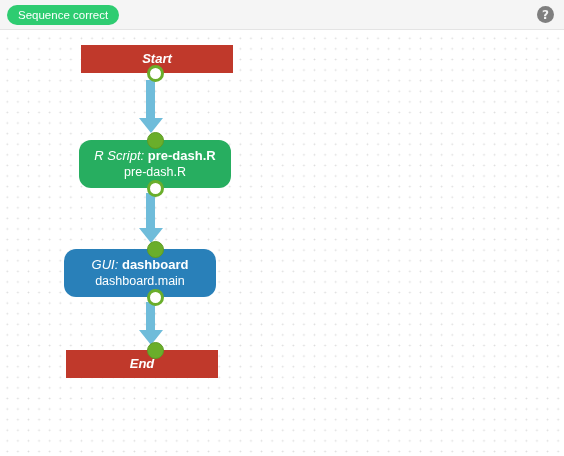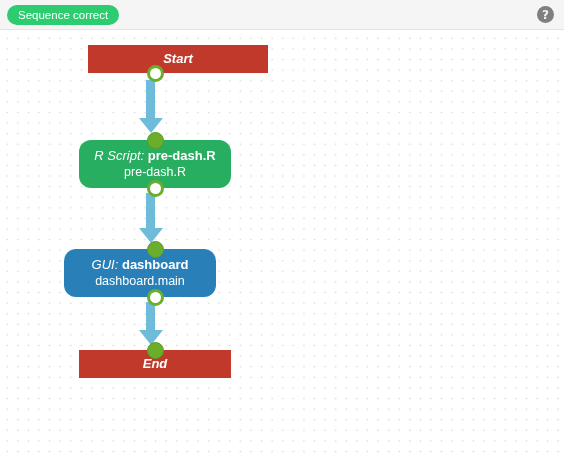--- a/index.html
+++ b/index.html
@@ -220,36 +220,36 @@
           <div class="conn-head" style="left: -7.5px; top: 38px;"></div>
         </div>
         <div class="connector" style="left: 146px; top: 163px; width: 9px; height: 50px;">
           <div class="conn-line" style="height: 36px;"></div>
           <div class="conn-head" style="left: -7.5px; top: 35px;"></div>
         </div>
         <div class="connector" style="left: 146px; top: 272px; width: 9px; height: 43px;">
           <div class="conn-line" style="height: 29px;"></div>
           <div class="conn-head" style="left: -7.5px; top: 28px;"></div>
         </div>
-        <div class="node red node-terminal" style="left: 88px; top: 15px; width: 180px; height: 28px;">
+        <div class="node red node-terminal" style="left: 81px; top: 15px; width: 152px; height: 28px;">
           <div class="node-title terminal">Start</div>
         </div>
         <div class="port hollow" style="left: 146.5px; top: 34.5px;"></div>
         <div class="node green node-task" style="left: 79px; top: 110px; width: 152px; height: 48px;">
           <div class="node-title"><span class="kind">R Script: </span><span class="name">pre-dash.R</span></div>
           <div class="node-sub">pre-dash.R</div>
         </div>
         <div class="port filled" style="left: 146.5px; top: 101.5px;"></div>
         <div class="port hollow" style="left: 146.5px; top: 149.5px;"></div>
         <div class="node blue node-task" style="left: 64px; top: 219px; width: 152px; height: 48px;">
           <div class="node-title"><span class="kind">GUI: </span><span class="name">dashboard</span></div>
           <div class="node-sub">dashboard.main</div>
         </div>
         <div class="port filled" style="left: 146.5px; top: 210.5px;"></div>
         <div class="port hollow" style="left: 146.5px; top: 258.5px;"></div>
-        <div class="node red node-terminal" style="left: 79px; top: 320px; width: 152px; height: 28px;">
+        <div class="node red node-terminal" style="left: 66px; top: 320px; width: 152px; height: 28px;">
           <div class="node-title terminal">End</div>
         </div>
         <div class="port filled" style="left: 146.5px; top: 311.5px;"></div>
       </div>
   </div>
 
 </div>
 
 </body></html>

